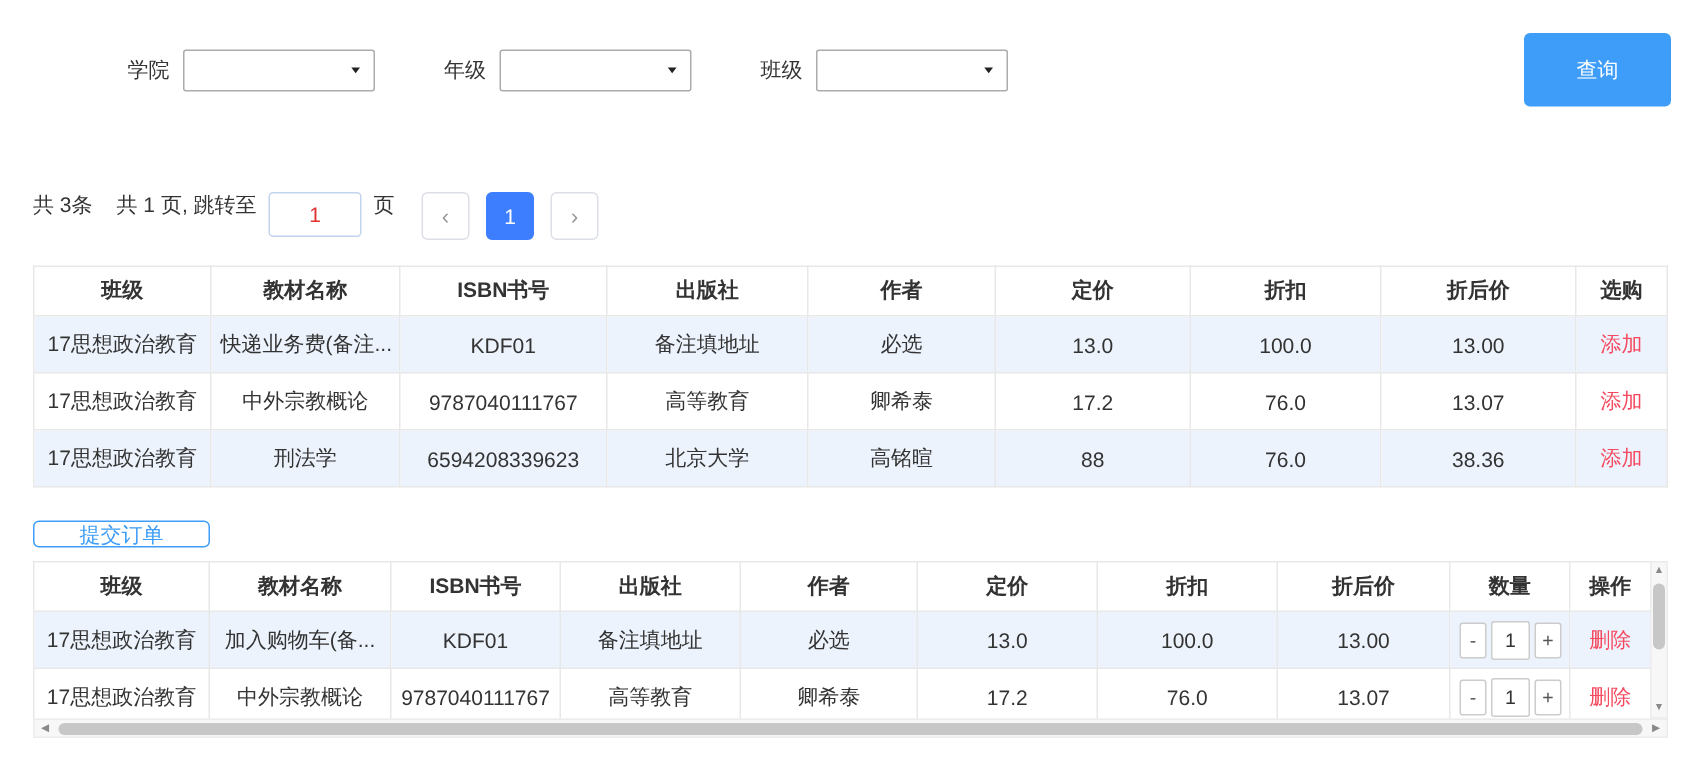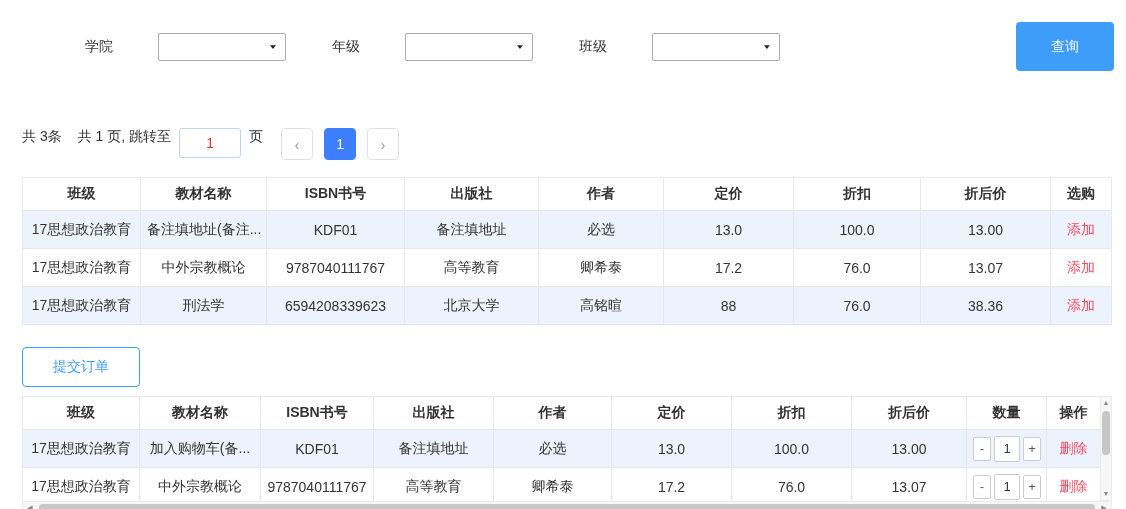--- a/index.html
+++ b/index.html
@@ -7,21 +7,21 @@
   body {
     width: 1126px; height: 509px;
     background: #ffffff;
     font-family: "Liberation Sans", "DejaVu Sans", sans-serif;
     font-size: 14px; color: #333;
     overflow: hidden;
   }
 
   
   .filter-bar { display: flex; align-items: center; padding: 22px 12px 0 85px; }
-  .filter-group { display: flex; align-items: center; margin-right: 46px; gap: 36px; }
+  .filter-group { display: flex; align-items: center; margin-right: 46px; }
   .filter-label { margin-right: 9px; color: #333; }
   .select-wrap { position: relative; width: 128px; height: 28px; }
   .select-wrap select {
     width: 100%; height: 100%;
     border: 1px solid #ababab; border-radius: 2px;
     background: #fff; appearance: none; -webkit-appearance: none;
     padding: 0 20px 0 8px; font-size: 13px; color: #333; cursor: pointer;
   }
   .select-arrow {
     position: absolute; right: 8px; top: 50%;
@@ -69,21 +69,21 @@
   }
   table.data-table th { height: 33px; font-weight: bold; background: #fff; }
   table.data-table td { height: 38px; }
   table.data-table tbody tr:nth-child(odd) td { background: var(--row-stripe, #edf3fd); }
   .books-table { width: 1089px; margin: 17px 0 0 22px; }
   .action-link { color: var(--danger-red, #f5495f); cursor: pointer; text-decoration: none; }
 
   
   .order-actions { display: flex; margin: 22px 0 0 22px; }
   .outline-btn {
-    min-width: 118px; height: 40px; padding: 0 18px;
+    min-width: 118px; height: 18px; padding: 0 18px;
     background: #fff; border: 1px solid var(--accent-blue, #3d9df8);
     color: var(--accent-blue, #3d9df8); border-radius: 4px;
     font-size: 14px; margin-right: 26px; cursor: pointer; font-family: inherit;
   }
 
   
   .cart-area { position: relative; margin: 9px 0 0 22px; width: 1090px; height: 118px; }
   .cart-table { width: 1078px; }
   .cart-table td { height: 36px; }
 
@@ -180,21 +180,21 @@
         <th>作者</th>
         <th>定价</th>
         <th>折扣</th>
         <th>折后价</th>
         <th>选购</th>
       </tr>
     </thead>
     <tbody>
       <tr>
         <td>17思想政治教育</td>
-        <td>备注填地址(备注...</td>
+        <td>快递业务费(备注...</td>
         <td>KDF01</td>
         <td>备注填地址</td>
         <td>必选</td>
         <td>13.0</td>
         <td>100.0</td>
         <td>13.00</td>
         <td><a class="action-link">添加</a></td>
       </tr>
       <tr>
         <td>17思想政治教育</td>

